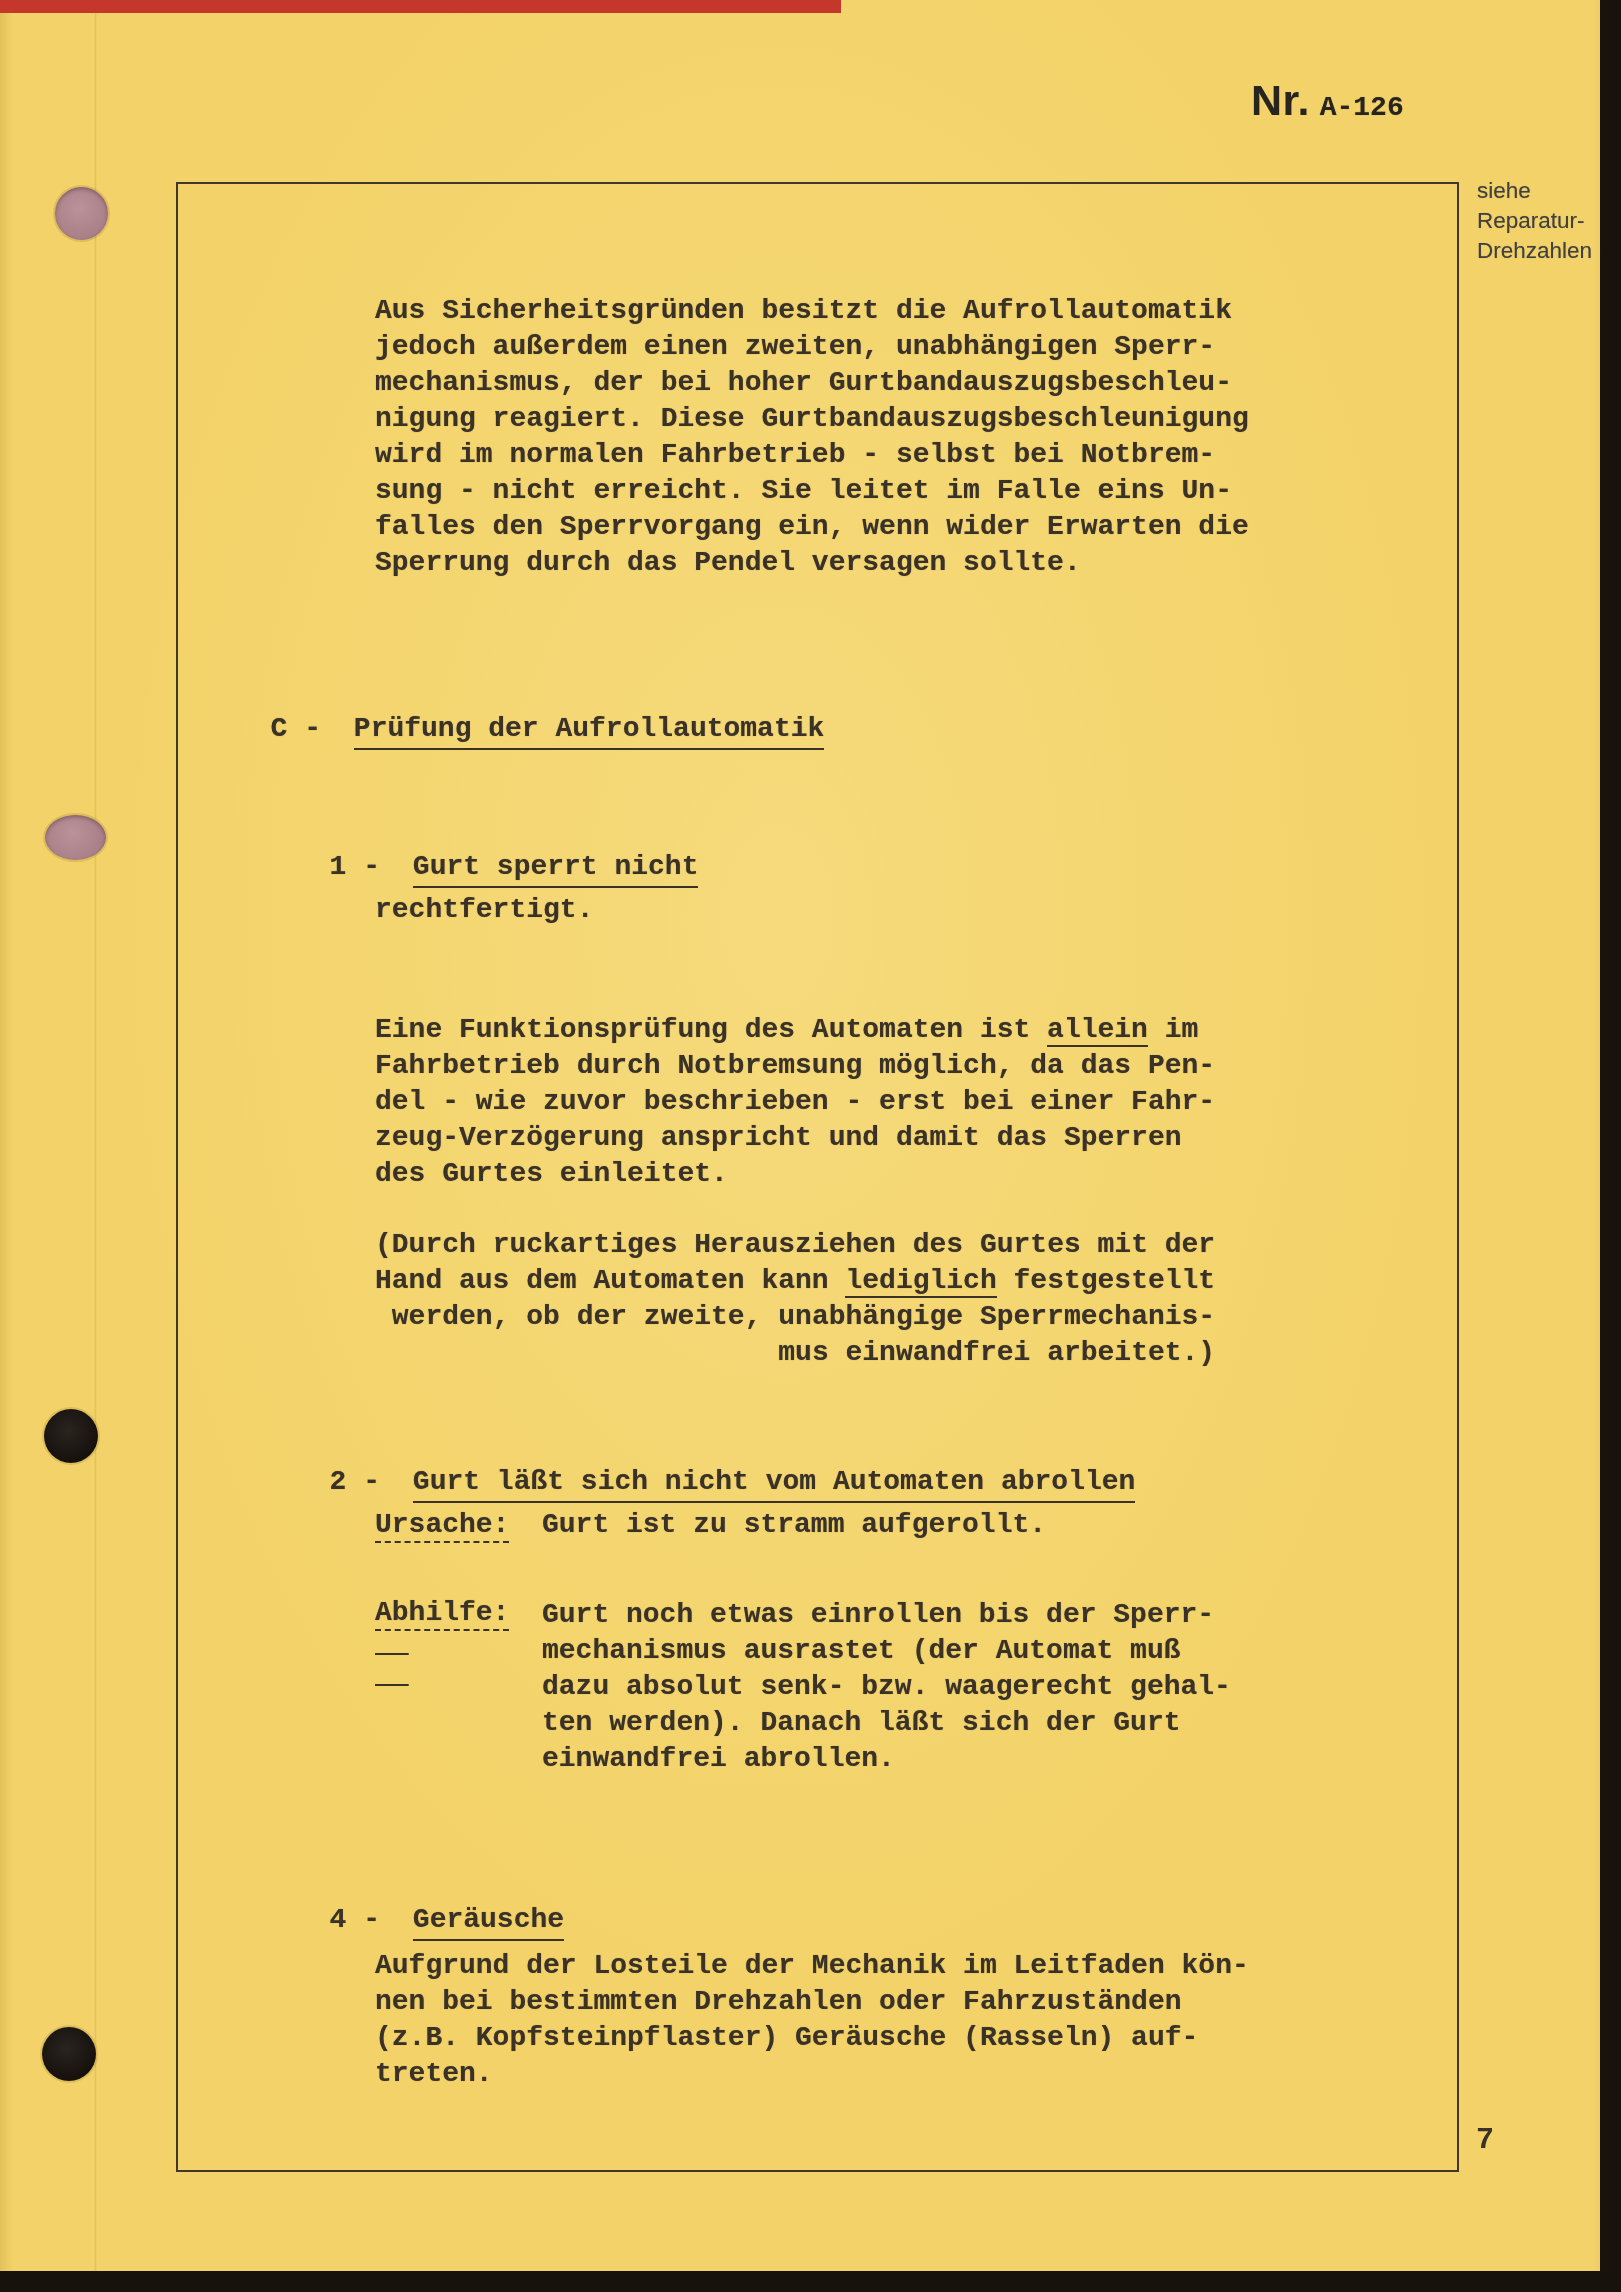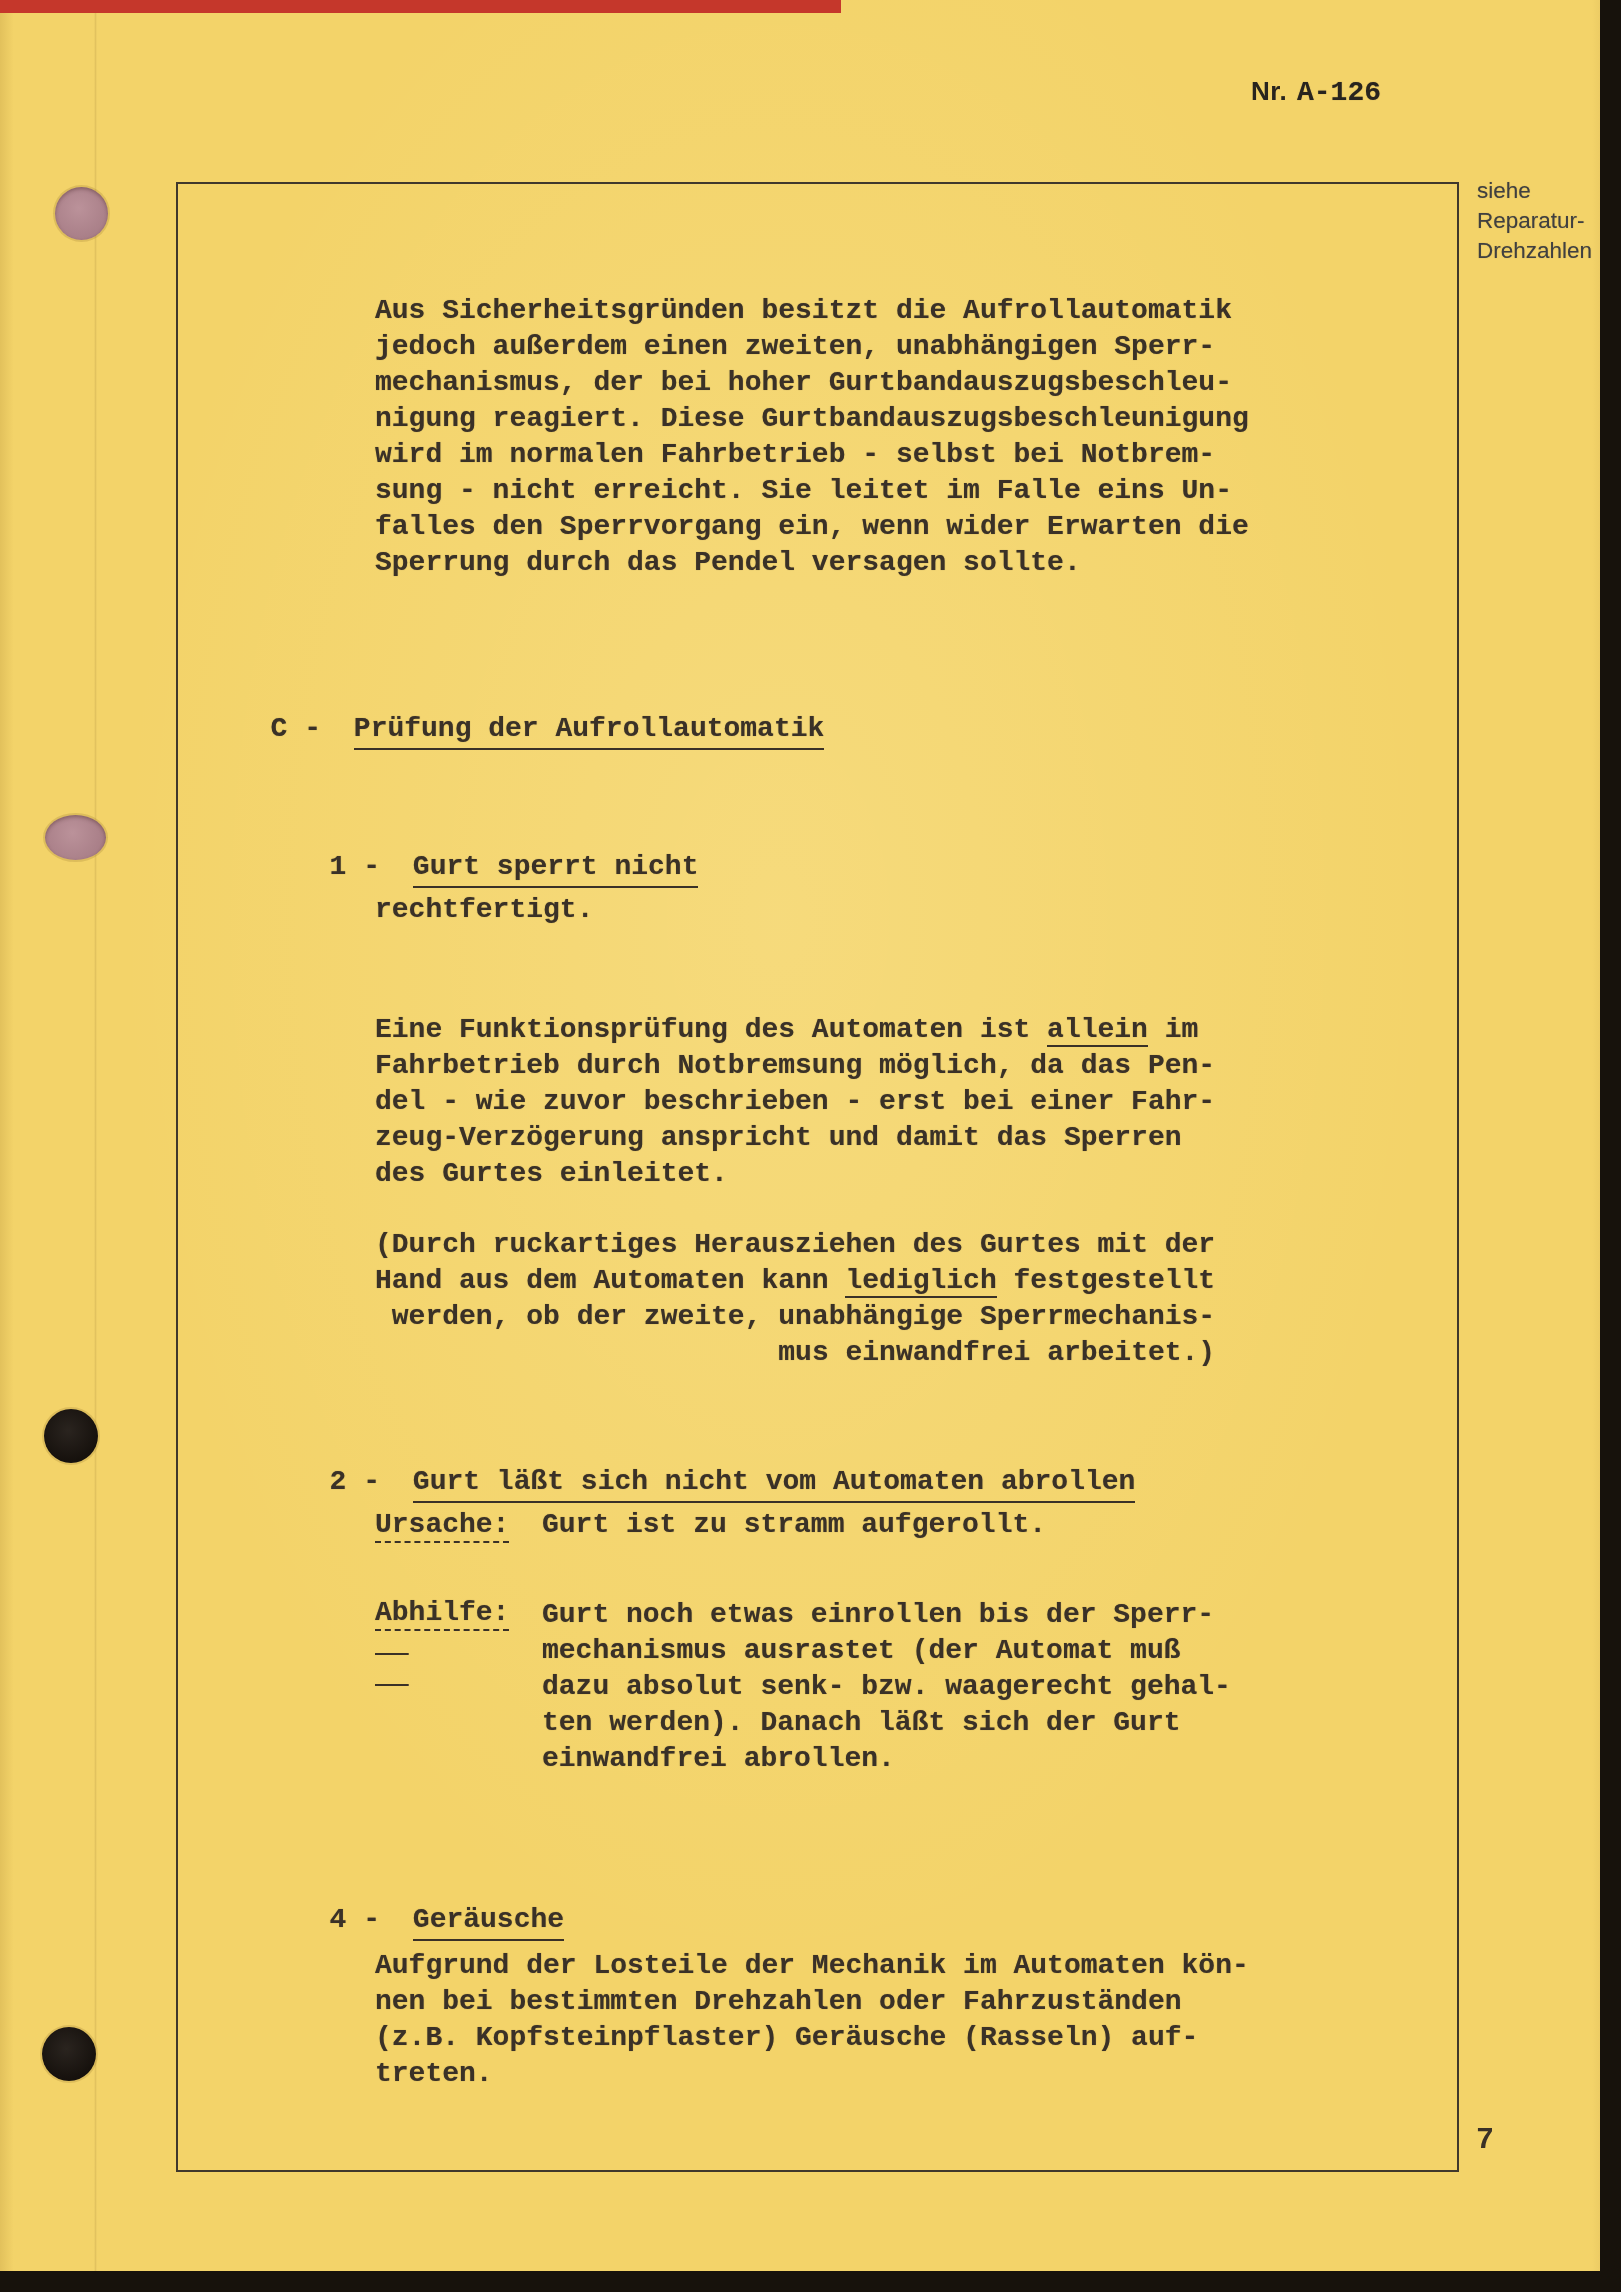--- a/index.html
+++ b/index.html
@@ -59,21 +59,21 @@
   .label-row .row-body { position: absolute; left: 167px; top: 0; }
 
   
   .doc-number {
     position: absolute; left: 1251px; top: 76px;
     display: flex; align-items: baseline; gap: 9.8px;
     color: #28241e;
   }
   .doc-number .nr {
     font-family: "Liberation Sans", sans-serif;
-    font-weight: 700; font-size: 26px; letter-spacing: 0.5px;
+    font-weight: 700; font-size: 43px; letter-spacing: 0.5px;
   }
   .doc-number .val {
     font-family: "Liberation Mono", monospace;
     font-weight: 700; font-size: 28px;
     text-shadow: 0 0 1px rgba(40,36,30,0.4);
   }
   .margin-note {
     position: absolute; left: 1477px; top: 176px;
     font-family: "Liberation Sans", sans-serif;
     font-weight: 400; font-size: 22.5px; line-height: 30px;
@@ -137,16 +137,16 @@
 
 <div class="tw label-row" style="left:375px; top:1597px; width:980px; height:186px;text-decoration:underline;">
   <span class="row-label u-dashed">Abhilfe:</span>
   <span class="row-body"><div class="tline">Gurt noch etwas einrollen bis der Sperr-</div><div class="tline">mechanismus ausrastet (der Automat muß</div><div class="tline">dazu absolut senk- bzw. waagerecht gehal-</div><div class="tline">ten werden). Danach läßt sich der Gurt</div><div class="tline">einwandfrei abrollen.</div></span>
 </div>
 
 <div class="tw hline" style="left:296px; top:1866px;">
   <span>4 - </span><span class="u-solid">Geräusche</span>
 </div>
 
-<div class="tw" style="left:375px; top:1948px;"><div class="tline">Aufgrund der Losteile der Mechanik im Automaten kön-</div><div class="tline">nen bei bestimmten Drehzahlen oder Fahrzuständen</div><div class="tline">(z.B. Kopfsteinpflaster) Geräusche (Rasseln) auf-</div><div class="tline">treten.</div></div>
+<div class="tw" style="left:375px; top:1948px;"><div class="tline">Aufgrund der Losteile der Mechanik im Leitfaden kön-</div><div class="tline">nen bei bestimmten Drehzahlen oder Fahrzuständen</div><div class="tline">(z.B. Kopfsteinpflaster) Geräusche (Rasseln) auf-</div><div class="tline">treten.</div></div>
 
 <div class="page-number">7</div>
 
 
 </body></html>

